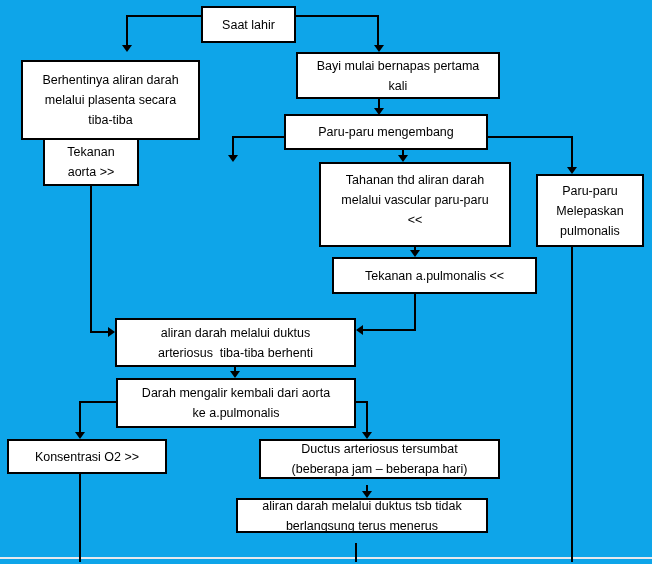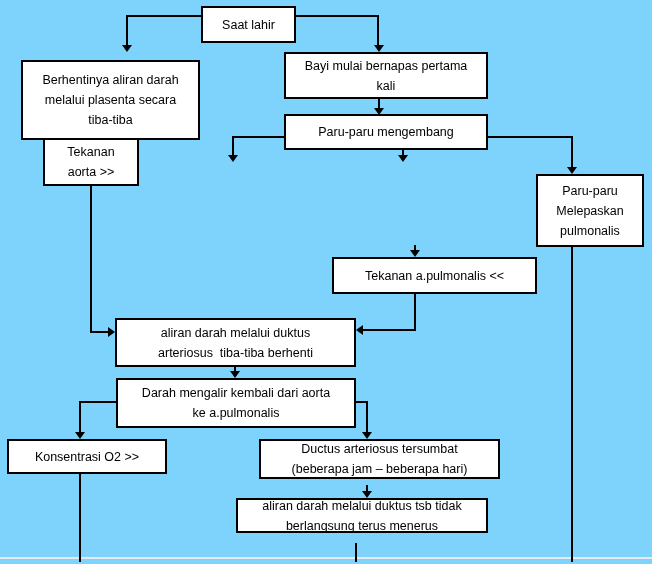--- a/index.html
+++ b/index.html
@@ -1,20 +1,20 @@
 <!DOCTYPE html>
 <html><head>
 <meta charset="utf-8">
 <style>
   html, body { margin: 0; padding: 0; background: #ffffff; }
   .canvas {
     position: relative;
     width: 652px;
     height: 564px;
-    background: #7dd3fc;
+    background: #0ea5e9;
     font-family: "Liberation Sans", "DejaVu Sans", sans-serif;
     color: #000000;
     overflow: hidden;
   }
   .node {
     position: absolute;
     box-sizing: border-box;
     border: 2px solid #000000;
     background: #ffffff;
     display: flex;
@@ -81,25 +81,28 @@
   <div class="ah left" style="left:356px;top:325px"></div>
   <div class="ah down" style="left:230px;top:371px"></div>
   <div class="ah down" style="left:75px;top:432px"></div>
   <div class="ah down" style="left:362px;top:432px"></div>
   <div class="ah down" style="left:362px;top:491px"></div>
 
   <div class="node" style="left:201px;top:6px;width:95px;height:37px">Saat lahir</div>
   <div class="node" style="left:21px;top:60px;width:179px;height:80px">Berhentinya aliran darah
 melalui plasenta secara
 tiba-tiba</div>
-  <div class="node" style="left:284px;top:52px;width:204px;height:47px">Bayi mulai bernapas pertama
+  <div class="node" style="left:296px;top:52px;width:204px;height:47px">Bayi mulai bernapas pertama
 kali</div>
   <div class="node" style="left:43px;top:138px;width:96px;height:48px">Tekanan
 aorta &gt;&gt;</div>
   <div class="node" style="left:284px;top:114px;width:204px;height:36px">Paru-paru mengembang</div>
+  <div class="node top-align" style="left:319px;top:162px;width:192px;height:85px">Tahanan thd aliran darah
+melalui vascular paru-paru
+&lt;&lt;</div>
   <div class="node" style="left:536px;top:174px;width:108px;height:73px">Paru-paru
 Melepaskan
 pulmonalis</div>
   <div class="node" style="left:332px;top:257px;width:205px;height:37px">Tekanan a.pulmonalis &lt;&lt;</div>
   <div class="node" style="left:115px;top:318px;width:241px;height:49px">aliran darah melalui duktus
 arteriosus  tiba-tiba berhenti</div>
   <div class="node" style="left:116px;top:378px;width:240px;height:50px">Darah mengalir kembali dari aorta
 ke a.pulmonalis</div>
   <div class="node" style="left:7px;top:439px;width:160px;height:35px">Konsentrasi O2 &gt;&gt;</div>
   <div class="node" style="left:259px;top:439px;width:241px;height:40px">Ductus arteriosus tersumbat

